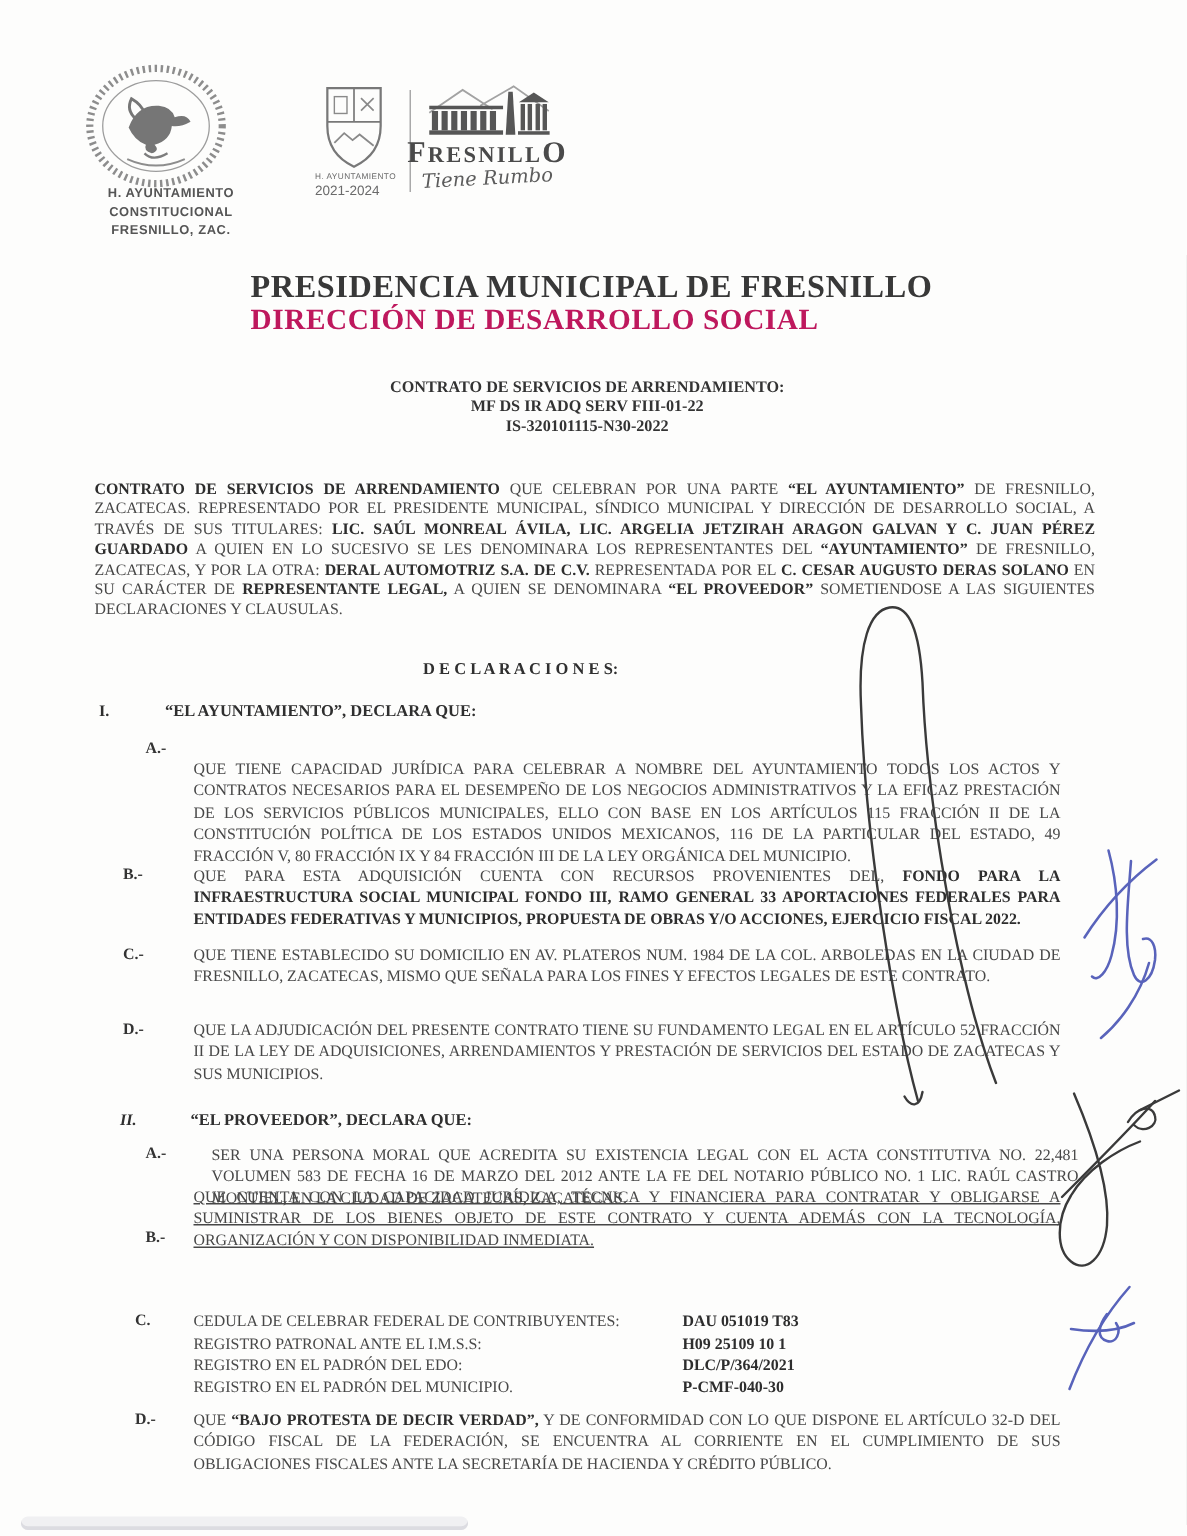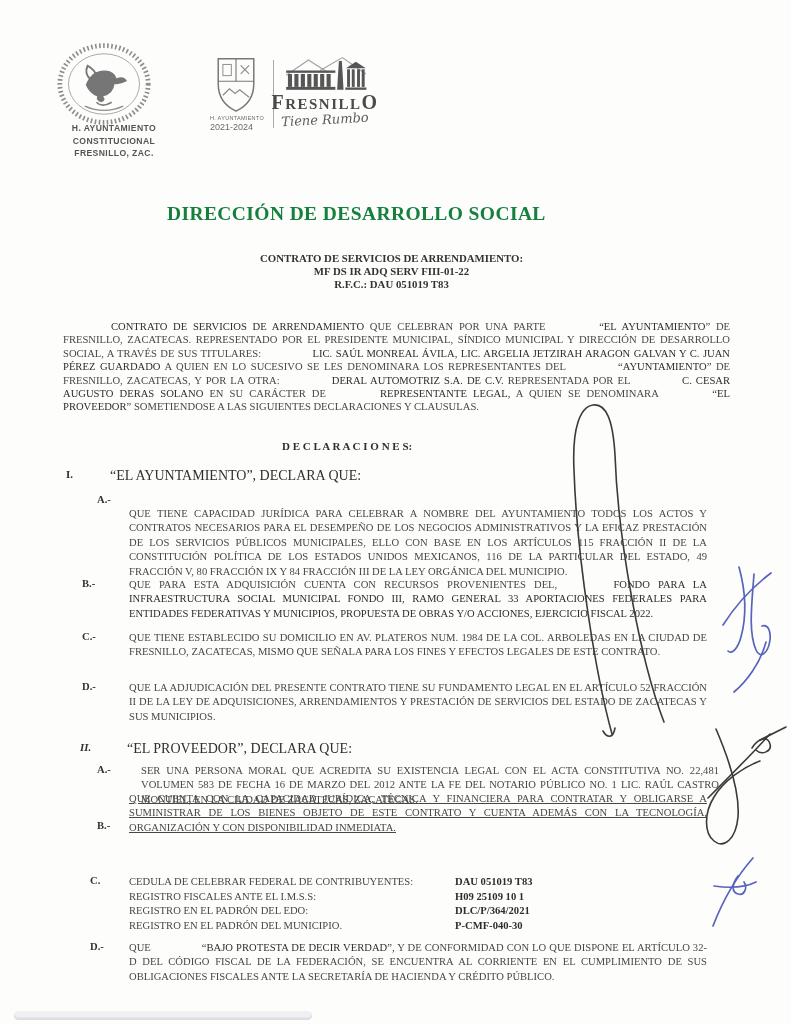--- a/index.html
+++ b/index.html
@@ -2,21 +2,21 @@
 <html><head>
 <meta charset="utf-8">
 <style>
   html,body{margin:0;padding:0;background:#e9e9e9;}
   .page{
     position:relative;width:791px;height:1024px;margin:0 auto;
     background:#fdfdfc;overflow:hidden;
     font-family:"Liberation Serif", serif;color:#4a4a4a;
   }
   .abs{position:absolute;}
-  b{font-weight:normal;color:#2d2d2d;margin-left:48px;}
+  b{font-weight:bold;color:#2d2d2d;}
   .big{font-size:20px;}
 
   
   .seal-svg{left:56px;top:42px;width:96px;height:84px;}
   .seal-caption{left:44px;top:122px;width:140px;text-align:center;
     font-family:"Liberation Sans", sans-serif;font-size:8.6px;font-weight:bold;
     color:#555;line-height:12.5px;letter-spacing:.4px;}
   .crest-svg{left:215px;top:56px;width:42px;height:58px;}
   .crest-caption{left:210px;top:115px;width:76px;text-align:left;
     font-family:"Liberation Sans", sans-serif;color:#6a6a6a;}
@@ -26,30 +26,30 @@
   .monu-svg{left:285px;top:55px;width:82px;height:38px;}
   .brand-name{left:270px;top:91px;width:110px;text-align:center;
     font-size:15px;font-weight:bold;letter-spacing:1.5px;color:#4a4a4a;}
   .brand-name .big{font-size:20px;}
   .brand-tagline{left:278px;top:112px;width:94px;text-align:center;
     font-style:italic;font-size:13px;color:#5c5c5c;transform:rotate(-3deg);
     font-family:"DejaVu Serif", serif;}
 
   
   .title1{left:167px;top:179px;font-size:21.5px;font-weight:bold;color:#383838;letter-spacing:.4px;}
-  .title2{left:167px;top:203px;font-size:19.5px;font-weight:bold;color:#15803d;letter-spacing:.4px;}
+  .title2{left:167px;top:203px;font-size:19.5px;font-weight:bold;color:#be185d;letter-spacing:.4px;}
   .contract-head{left:0;top:252px;width:783px;text-align:center;
     font-size:10.8px;font-weight:bold;color:#333;line-height:13px;}
 
   
   .para{font-size:10.6px;text-align:justify;color:#474747;}
   .intro{left:63px;top:320px;width:667px;line-height:13.4px;}
   .decl-title{left:282px;top:440px;font-size:11px;font-weight:bold;color:#2f2f2f;}
   .sec-num{font-size:10.8px;font-weight:bold;color:#2f2f2f;}
-  .sec-head{font-size:14px;font-weight:normal;color:#2f2f2f;}
+  .sec-head{font-size:11px;font-weight:bold;color:#2f2f2f;}
   .item-label{font-size:10.6px;font-weight:bold;color:#333;}
   .item-text{line-height:14.4px;}
   .w-item{width:578px;}
   .registry-row{display:flex;line-height:14.6px;}
   .registry-label{width:326px;font-size:10.6px;color:#474747;}
   .registry-value{font-size:10.6px;font-weight:bold;color:#2d2d2d;}
 
   
   .ink-overlay{left:0;top:0;width:791px;height:1024px;pointer-events:none;}
 
@@ -111,26 +111,27 @@
         <rect x="114" y="24" width="5" height="30"></rect>
         <rect x="123" y="24" width="5" height="30"></rect>
         <rect x="131" y="24" width="5" height="30"></rect>
         <rect x="103" y="55" width="36" height="4"></rect>
       </g>
     </svg>
     <div class="abs brand-name"><span class="big">F</span><span>RESNILL</span><span class="big">O</span></div>
     <div class="abs brand-tagline">Tiene Rumbo</div>
   </div>
 
+  <div class="abs title1">PRESIDENCIA MUNICIPAL DE FRESNILLO</div>
   <div class="abs title2">DIRECCIÓN DE DESARROLLO SOCIAL</div>
 
   <div class="abs contract-head">
     <div>CONTRATO DE SERVICIOS DE ARRENDAMIENTO:</div>
     <div>MF DS IR ADQ SERV FIII-01-22</div>
-    <div>R.F.C.: DAU 051019 T83</div>
+    <div>IS-320101115-N30-2022</div>
   </div>
 
   <div class="abs para intro"><b>CONTRATO DE SERVICIOS DE ARRENDAMIENTO </b><span>QUE CELEBRAN POR UNA PARTE </span><b>“EL AYUNTAMIENTO”</b><span> DE FRESNILLO, ZACATECAS. REPRESENTADO POR EL PRESIDENTE MUNICIPAL, SÍNDICO MUNICIPAL Y DIRECCIÓN DE DESARROLLO SOCIAL, A TRAVÉS DE SUS TITULARES: </span><b>LIC. SAÚL MONREAL ÁVILA, LIC. ARGELIA JETZIRAH ARAGON GALVAN Y C. JUAN PÉREZ GUARDADO</b><span> A QUIEN EN LO SUCESIVO SE LES DENOMINARA LOS REPRESENTANTES DEL </span><b>“AYUNTAMIENTO”</b><span> DE FRESNILLO, ZACATECAS, Y POR LA OTRA: </span><b>DERAL AUTOMOTRIZ S.A. DE C.V.</b><span> REPRESENTADA POR EL </span><b>C. CESAR AUGUSTO DERAS SOLANO</b><span> EN SU CARÁCTER DE </span><b>REPRESENTANTE LEGAL,</b><span> A  QUIEN SE DENOMINARA </span><b>“EL PROVEEDOR”</b><span> SOMETIENDOSE A LAS SIGUIENTES DECLARACIONES Y CLAUSULAS.</span></div>
 
   <div class="abs decl-title">D E C L A R A C I O N E S:</div>
 
   <div class="abs sec-num" style="left:66px;top:468px;">I.</div>
   <div class="abs sec-head" style="left:110px;top:468px;">“EL AYUNTAMIENTO”, DECLARA QUE:</div>
 
   <div class="abs item-label" style="left:97px;top:494px;">A.-</div>
@@ -154,21 +155,21 @@
   <div class="abs item-label" style="left:97px;top:820px;">B.-</div>
   <div class="abs para item-text w-item" style="left:129px;top:792px;text-decoration:underline;"><span>QUE CUENTA CON LA CAPACIDAD  JURÍDICA, TÉCNICA Y FINANCIERA PARA CONTRATAR Y OBLIGARSE A SUMINISTRAR DE LOS BIENES OBJETO DE ESTE CONTRATO Y CUENTA ADEMÁS CON LA TECNOLOGÍA, ORGANIZACIÓN Y CON DISPONIBILIDAD INMEDIATA.</span></div>
 
   <div class="abs item-label" style="left:90px;top:875px;">C.</div>
   <div class="abs" style="left:129px;top:875px;">
     <div class="registry-row">
       <div class="registry-label">CEDULA DE CELEBRAR FEDERAL DE CONTRIBUYENTES:</div>
       <div class="registry-value">DAU 051019 T83</div>
     </div>
     <div class="registry-row">
-      <div class="registry-label">REGISTRO FISCALES ANTE EL I.M.S.S:</div>
+      <div class="registry-label">REGISTRO PATRONAL ANTE EL I.M.S.S:</div>
       <div class="registry-value">H09 25109 10 1</div>
     </div>
     <div class="registry-row">
       <div class="registry-label">REGISTRO EN EL PADRÓN DEL EDO:</div>
       <div class="registry-value">DLC/P/364/2021</div>
     </div>
     <div class="registry-row">
       <div class="registry-label">REGISTRO EN EL PADRÓN DEL MUNICIPIO.</div>
       <div class="registry-value">P-CMF-040-30</div>
     </div>

